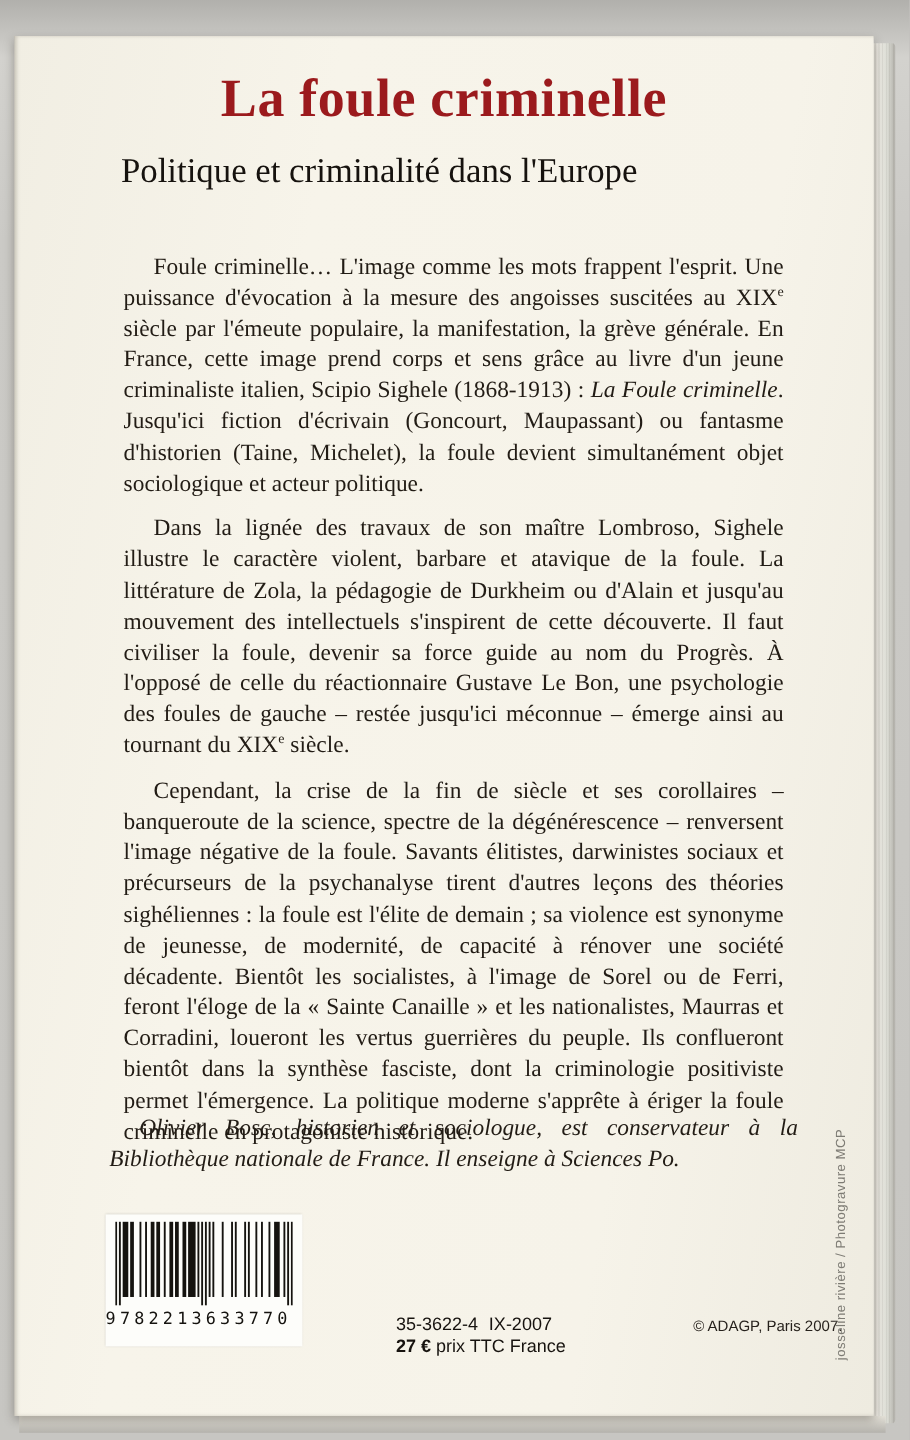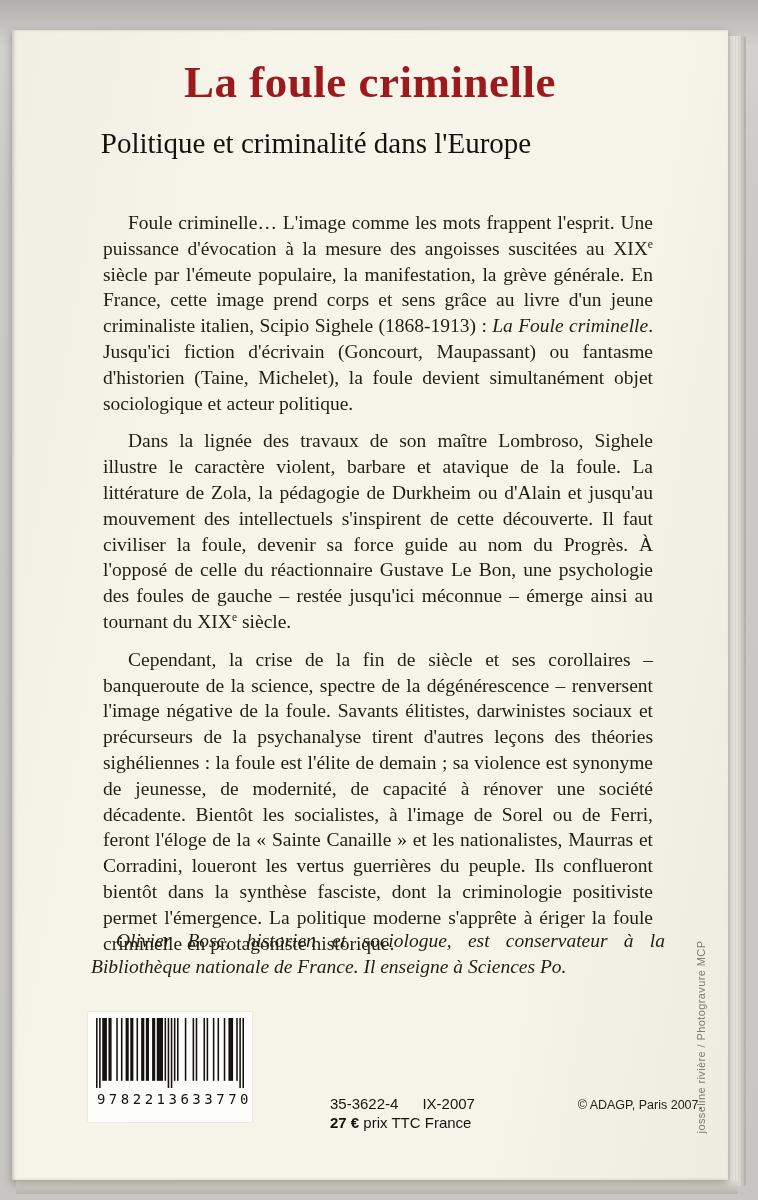--- a/index.html
+++ b/index.html
@@ -26,25 +26,25 @@
   .blurb p{margin:12px;text-indent:25px;}
   .blurb sup{font-size:60%;line-height:0;}
   .bio{position:absolute;left:91px;top:928px;width:574px;margin:0;z-index:2;
     font-size:19.5px;line-height:26px;color:#221c15;font-style:italic;text-indent:25px;text-align:justify;}
   .isbn-label{position:absolute;left:92px;top:1044px;z-index:2;
     font-family:"Liberation Sans","DejaVu Sans",sans-serif;font-size:12px;letter-spacing:.4px;color:#23201b;}
   .barcode-box{position:absolute;left:88px;top:1012px;width:164px;height:110px;z-index:2;
     background:#fdfdfa;box-shadow:0 0 2px rgba(0,0,0,.15);}
   .barcode-svg{display:block;width:148px;height:70px;margin:6px auto 0;}
   .barcode-svg rect{fill:#15130f;}
-  .barcode-digits{margin-top:3px;text-align:right;
+  .barcode-digits{margin-top:3px;text-align:left;
     font-family:"DejaVu Sans Mono",monospace;font-size:14px;letter-spacing:3.5px;color:#15130f;white-space:nowrap;}
   .print-block{position:absolute;left:330px;top:1094px;z-index:2;
     font-family:"Liberation Sans","DejaVu Sans",sans-serif;font-size:15px;line-height:19px;color:#17130f;}
-  .print-block .code{margin-right:24px;}
+  .print-block .code{margin-right:9px;}
   .credit-block{position:absolute;left:470px;top:1097px;width:232px;text-align:right;z-index:2;
     font-family:"Liberation Sans","DejaVu Sans",sans-serif;font-size:12.5px;line-height:16px;color:#26211c;}
   .side-credit{position:absolute;left:570px;top:1030px;width:264px;height:14px;z-index:2;
     transform:rotate(-90deg);transform-origin:center;text-align:center;white-space:nowrap;
     font-family:"Liberation Sans","DejaVu Sans",sans-serif;font-size:11px;letter-spacing:.4px;color:#7d7b74;}
   .watermark{position:absolute;left:362px;top:997px;z-index:5;white-space:nowrap;
     font-family:"Liberation Sans","DejaVu Sans",sans-serif;font-size:42px;color:#2f6ab8;}
 </style>
 </head>
 <body>

